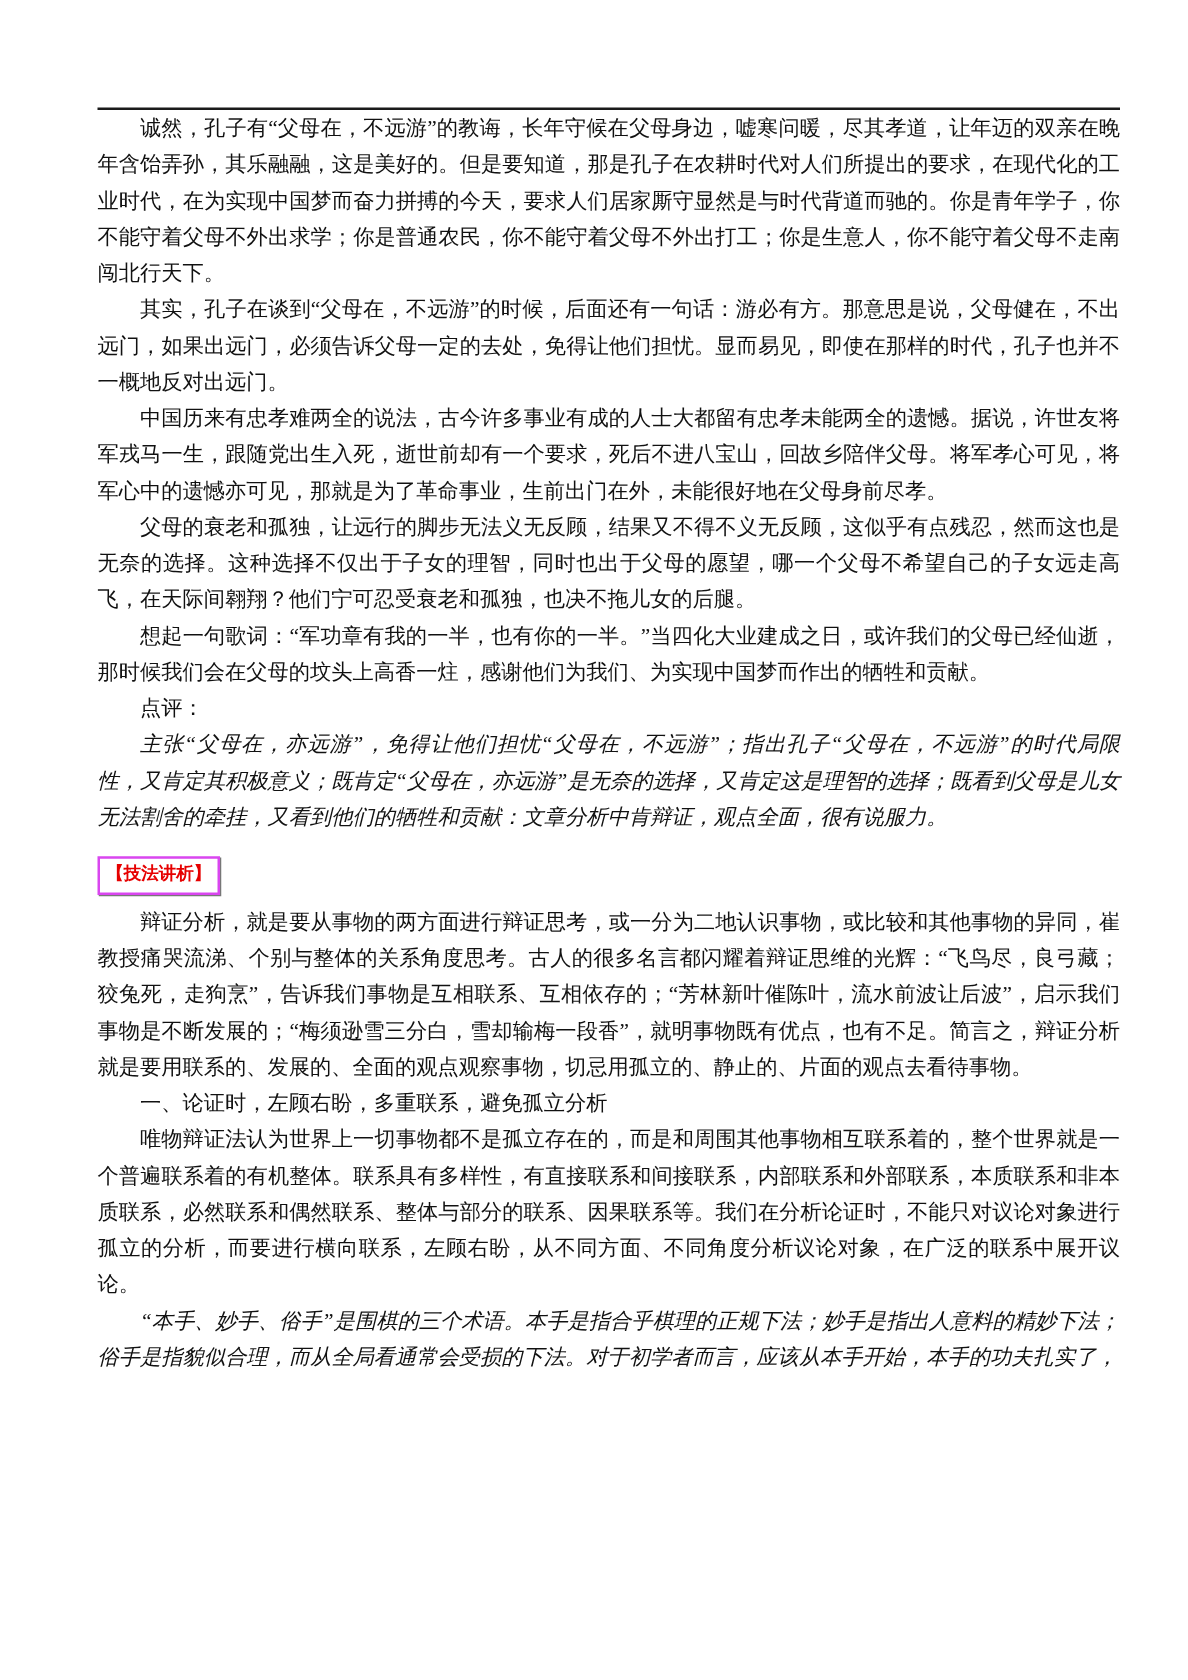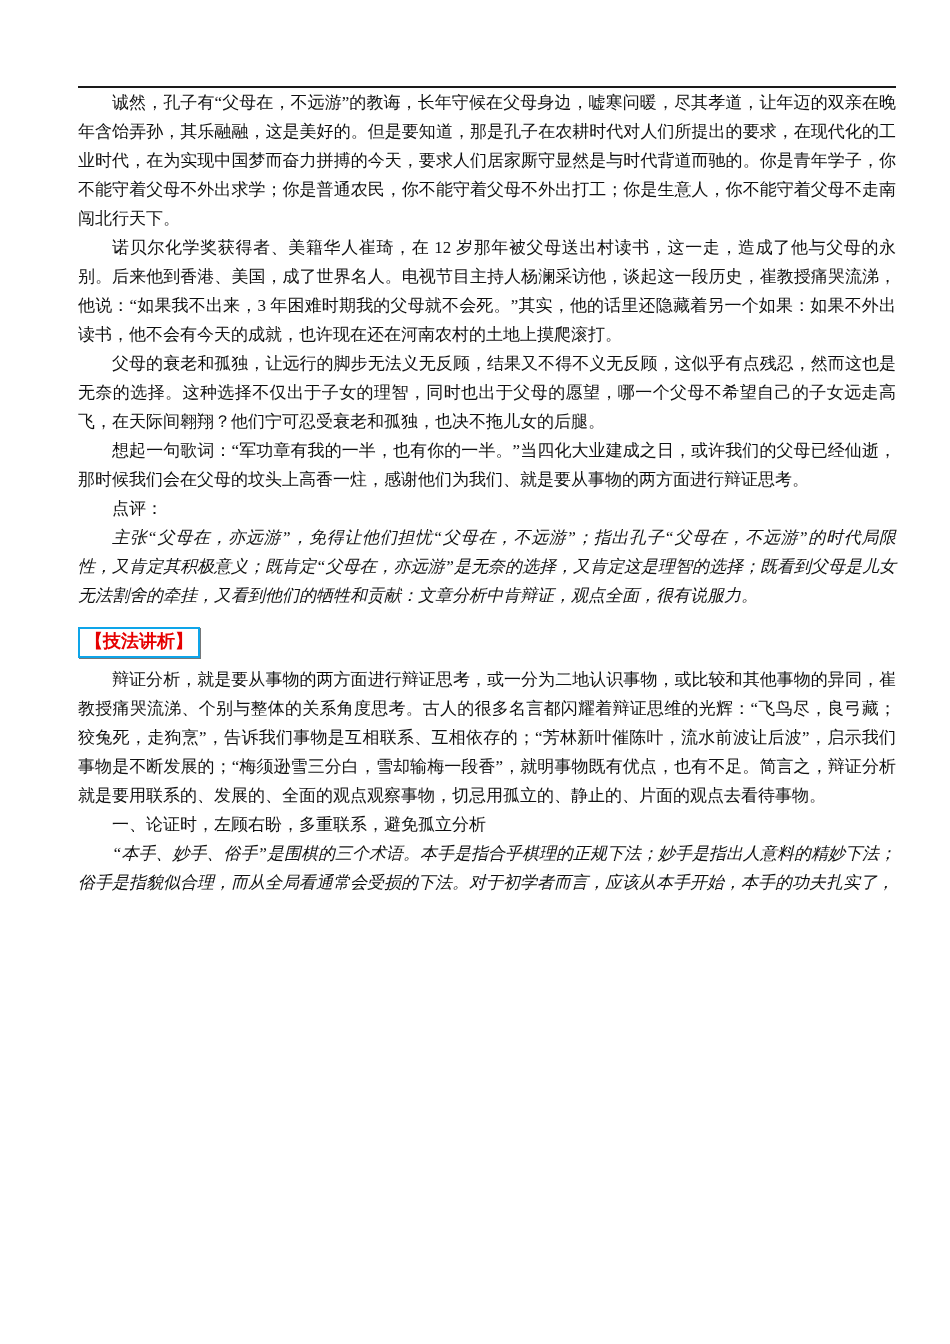--- a/index.html
+++ b/index.html
@@ -43,59 +43,61 @@
     font-style: italic;
   }
   .badge-row {
     margin: 17px 0 7px 0;
     text-indent: 2em;
     font-size: 0;
     line-height: normal;
   }
   .badge {
     display: inline-block;
-    border: 2px solid #0ea5e9;
+    border: 2px solid #d946ef;
     box-shadow: 1px 1px 0 #777777;
     padding: 1px 5px 2px 5px;
-    font-size: 18px;
+    font-size: 14px;
     line-height: 24px;
     font-weight: bold;
-    font-family: Liberation Mono, monospace;
+    font-family: Liberation Serif, serif;
     text-indent: 0;
   }
   .heading {
     font-weight: normal;
     font-family: "Liberation Sans", "DejaVu Sans", sans-serif;
   }
 </style>
 </head>
 <body>
 
 <div class="page">
 
   <div class="header-rule"></div>
 
   <div class="content">
 
     <p>诚然，孔子有“父母在，不远游”的教诲，长年守候在父母身边，嘘寒问暖，尽其孝道，让年迈的双亲在晚年含饴弄孙，其乐融融，这是美好的。但是要知道，那是孔子在农耕时代对人们所提出的要求，在现代化的工业时代，在为实现中国梦而奋力拼搏的今天，要求人们居家厮守显然是与时代背道而驰的。你是青年学子，你不能守着父母不外出求学；你是普通农民，你不能守着父母不外出打工；你是生意人，你不能守着父母不走南闯北行天下。</p>
-    <p>诺贝尔化学奖获得者、美籍华人崔琦，在 12 岁那年被父母送出村读书，这一走，造成了他与父母的永别。后来他到香港、美国，成了世界名人。电视节目主持人杨澜采访他，谈起这一段历史，崔教授痛哭流涕，他说：“如果我不出来，3 年困难时期我的父母就不会死。”其实，他的话里还隐藏着另一个如果：如果不外出读书，他不会有今天的成就，也许现在还在河南农村的土地上摸爬滚打。</p>
+    <p>其实，孔子在谈到“父母在，不远游”的时候，后面还有一句话：游必有方。那意思是说，父母健在，不出远门，如果出远门，必须告诉父母一定的去处，免得让他们担忧。显而易见，即使在那样的时代，孔子也并不一概地反对出远门。</p>
+    <p>中国历来有忠孝难两全的说法，古今许多事业有成的人士大都留有忠孝未能两全的遗憾。据说，许世友将军戎马一生，跟随党出生入死，逝世前却有一个要求，死后不进八宝山，回故乡陪伴父母。将军孝心可见，将军心中的遗憾亦可见，那就是为了革命事业，生前出门在外，未能很好地在父母身前尽孝。</p>
     <p>父母的衰老和孤独，让远行的脚步无法义无反顾，结果又不得不义无反顾，这似乎有点残忍，然而这也是无奈的选择。这种选择不仅出于子女的理智，同时也出于父母的愿望，哪一个父母不希望自己的子女远走高飞，在天际间翱翔？他们宁可忍受衰老和孤独，也决不拖儿女的后腿。</p>
-    <p>想起一句歌词：“军功章有我的一半，也有你的一半。”当四化大业建成之日，或许我们的父母已经仙逝，那时候我们会在父母的坟头上高香一炷，感谢他们为我们、就是要从事物的两方面进行辩证思考。</p>
+    <p>想起一句歌词：“军功章有我的一半，也有你的一半。”当四化大业建成之日，或许我们的父母已经仙逝，那时候我们会在父母的坟头上高香一炷，感谢他们为我们、为实现中国梦而作出的牺牲和贡献。</p>
 
     <p>点评：</p>
     <p class="kai">主张“父母在，亦远游”，免得让他们担忧“父母在，不远游”；指出孔子“父母在，不远游”的时代局限性，又肯定其积极意义；既肯定“父母在，亦远游”是无奈的选择，又肯定这是理智的选择；既看到父母是儿女无法割舍的牵挂，又看到他们的牺牲和贡献：文章分析中肯辩证，观点全面，很有说服力。</p>
 
     <div class="badge-row">
       <span class="badge" style="color:#e60000;">【技法讲析】</span>
     </div>
 
     <p>辩证分析，就是要从事物的两方面进行辩证思考，或一分为二地认识事物，或比较和其他事物的异同，崔教授痛哭流涕、个别与整体的关系角度思考。古人的很多名言都闪耀着辩证思维的光辉：“飞鸟尽，良弓藏；狡兔死，走狗烹”，告诉我们事物是互相联系、互相依存的；“芳林新叶催陈叶，流水前波让后波”，启示我们事物是不断发展的；“梅须逊雪三分白，雪却输梅一段香”，就明事物既有优点，也有不足。简言之，辩证分析就是要用联系的、发展的、全面的观点观察事物，切忌用孤立的、静止的、片面的观点去看待事物。</p>
 
     <p class="heading">一、论证时，左顾右盼，多重联系，避免孤立分析</p>
 
+    <p>唯物辩证法认为世界上一切事物都不是孤立存在的，而是和周围其他事物相互联系着的，整个世界就是一个普遍联系着的有机整体。联系具有多样性，有直接联系和间接联系，内部联系和外部联系，本质联系和非本质联系，必然联系和偶然联系、整体与部分的联系、因果联系等。我们在分析论证时，不能只对议论对象进行孤立的分析，而要进行横向联系，左顾右盼，从不同方面、不同角度分析议论对象，在广泛的联系中展开议论。</p>
 
 
 
     <p class="kai">“本手、妙手、俗手”是围棋的三个术语。本手是指合乎棋理的正规下法；妙手是指出人意料的精妙下法；俗手是指貌似合理，而从全局看通常会受损的下法。对于初学者而言，应该从本手开始，本手的功夫扎实了，</p>
 
   </div>
 
 </div>
 
 </body></html>

